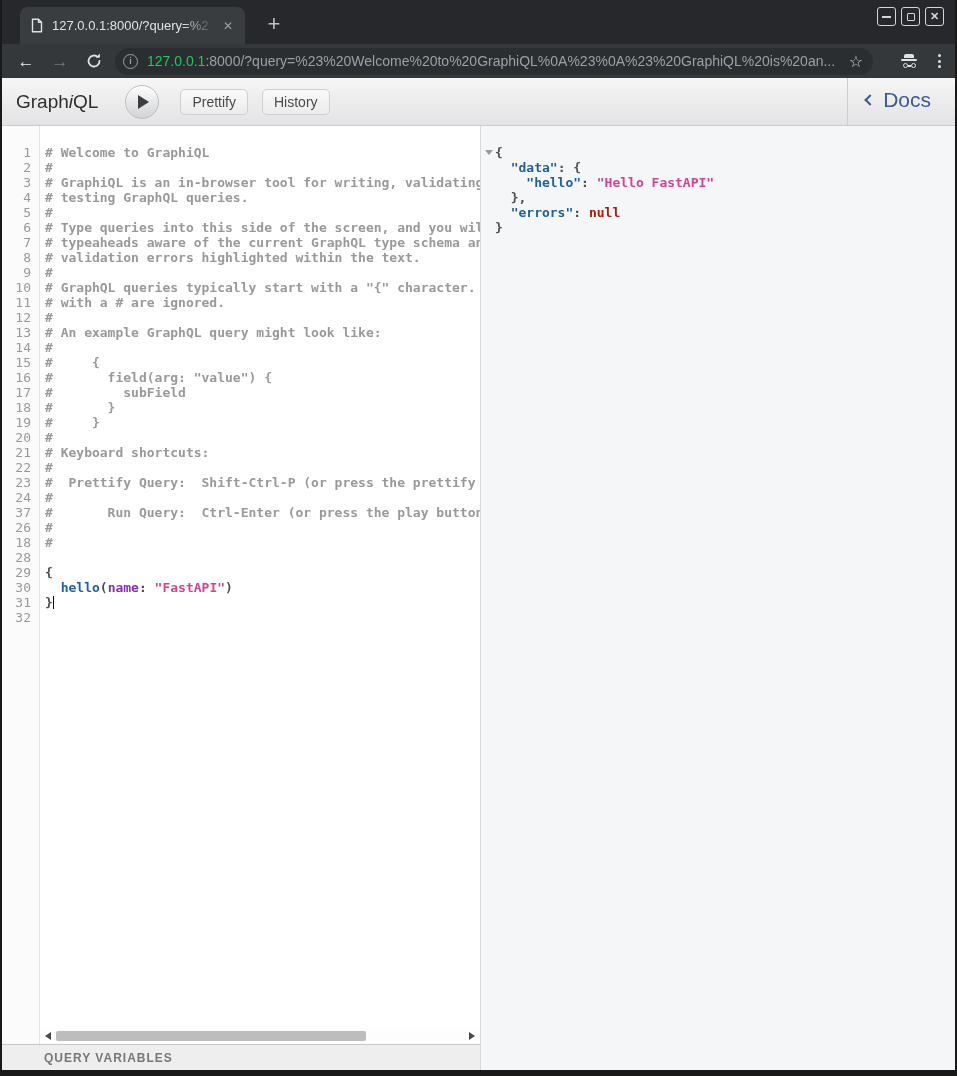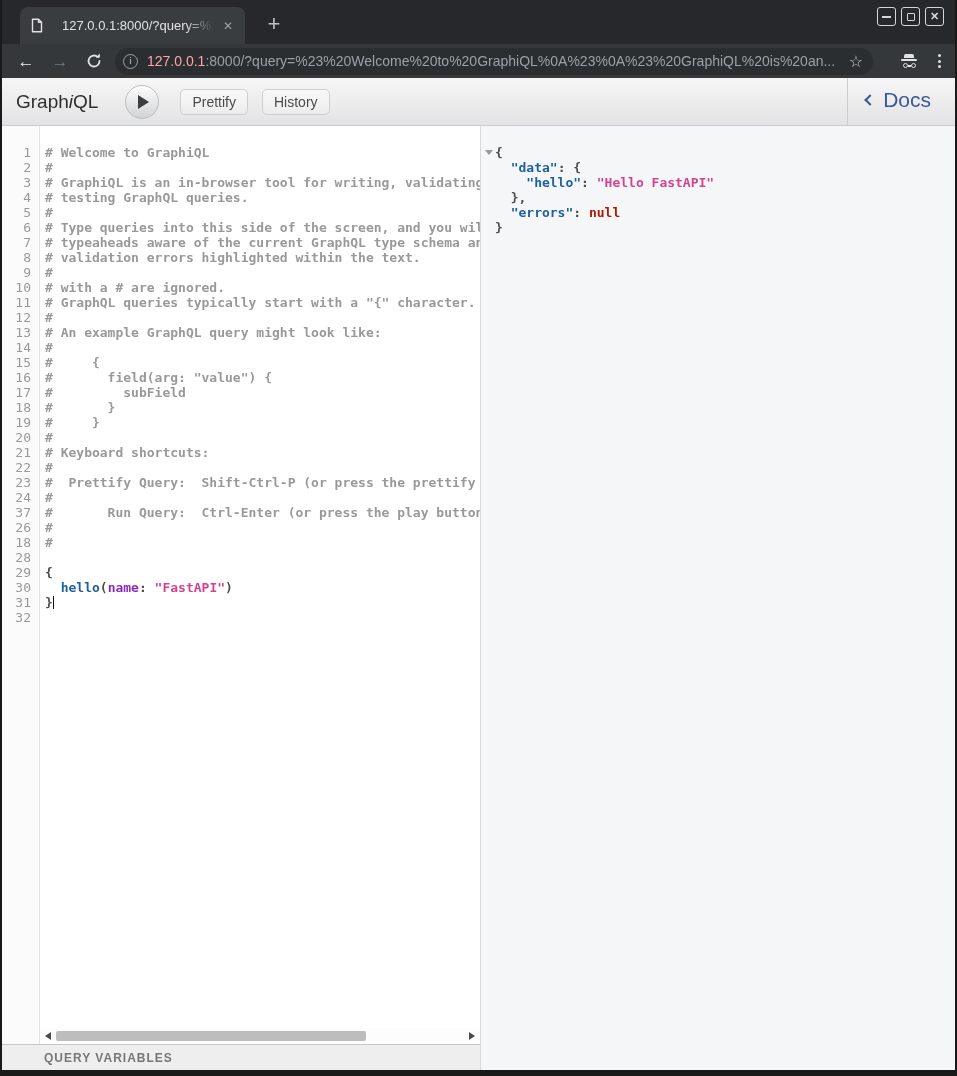--- a/index.html
+++ b/index.html
@@ -5,21 +5,21 @@
   html,body{margin:0;padding:0;background:#191919;}
   body{width:957px;height:1076px;overflow:hidden;font-family:"Liberation Sans",sans-serif;}
   *{box-sizing:border-box;}
 
   .window{width:953px;height:1070px;margin:0 2px;display:flex;flex-direction:column;background:#fff;}
 
   
   .tabstrip{height:44px;background:#26282b;position:relative;display:flex;align-items:flex-end;flex:none;}
   .tab{height:37px;width:225px;margin-left:18px;background:#3a3d40;border-radius:8px 8px 0 0;
        display:flex;align-items:center;padding:0 8px 0 11px;}
-  .tab-title{color:#dfe1e4;font-size:13px;margin-left:19px;flex:1;white-space:nowrap;overflow:hidden;
+  .tab-title{color:#dfe1e4;font-size:13px;margin-left:9px;flex:1;white-space:nowrap;overflow:hidden;
        -webkit-mask-image:linear-gradient(90deg,#000 78%,transparent 97%);
        mask-image:linear-gradient(90deg,#000 78%,transparent 97%);}
   .tab-close{color:#9aa0a6;font-size:12px;width:18px;height:18px;display:flex;align-items:center;justify-content:center;flex:none;}
   .newtab{color:#bdc1c4;font-size:22px;font-weight:300;width:30px;height:30px;display:flex;align-items:center;justify-content:center;margin:0 0 5px 14px;}
   .winctrls{position:absolute;top:7px;right:11px;display:flex;gap:5px;}
   .wcbtn{width:19px;height:19px;border:1.5px solid #d4d6d9;border-radius:3px;display:flex;align-items:center;justify-content:center;color:#d4d6d9;}
   .wc-min{width:9px;height:2px;background:#d4d6d9;}
   .wc-max{width:8px;height:8px;border:1.5px solid #d4d6d9;border-radius:1px;}
   .wc-x{font-size:11px;line-height:1;font-weight:bold;}
 
@@ -28,21 +28,21 @@
   .navic{width:18px;height:18px;display:flex;align-items:center;justify-content:center;flex:none;}
   .arrow{font-size:17px;line-height:1;}
   .back{color:#e8eaed;}
   .fwd{color:#73787c;margin-left:16px;}
   .reload{margin-left:16px;}
   .omnibox{flex:1;min-width:0;height:27px;background:#2b2e31;border-radius:14px;margin:0 10px 0 12px;
            display:flex;align-items:center;padding:0 10px 0 8px;}
   .infoic{width:15px;height:15px;border:1.5px solid #9aa0a6;border-radius:50%;color:#9aa0a6;
           font-size:9px;font-weight:bold;display:flex;align-items:center;justify-content:center;flex:none;}
   .urltext{margin-left:9px;font-size:14px;white-space:nowrap;overflow:hidden;flex:1;min-width:0;}
-  .urltext .host{color:#fca5a5;}
+  .urltext .host{color:#22c55e;}
   .urltext .rest{color:#9aa0a6;}
   .star{color:#c9ccd0;font-size:16px;flex:none;margin-left:6px;}
   .incog{width:20px;display:flex;flex-direction:column;align-items:center;margin-left:16px;flex:none;}
   .hat-top{width:10px;height:4px;background:#dfe1e4;border-radius:2px 2px 0 0;}
   .hat-brim{width:16px;height:2.5px;background:#dfe1e4;border-radius:1px;margin:1px 0 2px;}
   .glasses{display:flex;align-items:center;}
   .lens{width:5px;height:5px;border:1.6px solid #dfe1e4;border-radius:50%;}
   .bridge{width:3px;height:1.6px;background:#dfe1e4;}
   .kebab{display:flex;flex-direction:column;gap:2.5px;margin-left:17px;padding:2px;flex:none;}
   .kebab i{width:3px;height:3px;border-radius:50%;background:#dfe1e4;display:block;}
@@ -214,22 +214,22 @@
         <div class="codearea">
             <div class="cline"><span class="sc-c"># Welcome to GraphiQL</span></div>
             <div class="cline"><span class="sc-c">#</span></div>
             <div class="cline"><span class="sc-c"># GraphiQL is an in-browser tool for writing, validating</span></div>
             <div class="cline"><span class="sc-c"># testing GraphQL queries.</span></div>
             <div class="cline"><span class="sc-c">#</span></div>
             <div class="cline"><span class="sc-c"># Type queries into this side of the screen, and you wil</span></div>
             <div class="cline"><span class="sc-c"># typeaheads aware of the current GraphQL type schema an</span></div>
             <div class="cline"><span class="sc-c"># validation errors highlighted within the text.</span></div>
             <div class="cline"><span class="sc-c">#</span></div>
+            <div class="cline"><span class="sc-c"># GraphQL queries typically start with a "{" character.</span></div>
             <div class="cline"><span class="sc-c"># with a # are ignored.</span></div>
-            <div class="cline"><span class="sc-c"># GraphQL queries typically start with a "{" character.</span></div>
             <div class="cline"><span class="sc-c">#</span></div>
             <div class="cline"><span class="sc-c"># An example GraphQL query might look like:</span></div>
             <div class="cline"><span class="sc-c">#</span></div>
             <div class="cline"><span class="sc-c">#     {</span></div>
             <div class="cline"><span class="sc-c">#       field(arg: "value") {</span></div>
             <div class="cline"><span class="sc-c">#         subField</span></div>
             <div class="cline"><span class="sc-c">#       }</span></div>
             <div class="cline"><span class="sc-c">#     }</span></div>
             <div class="cline"><span class="sc-c">#</span></div>
             <div class="cline"><span class="sc-c"># Keyboard shortcuts:</span></div>

